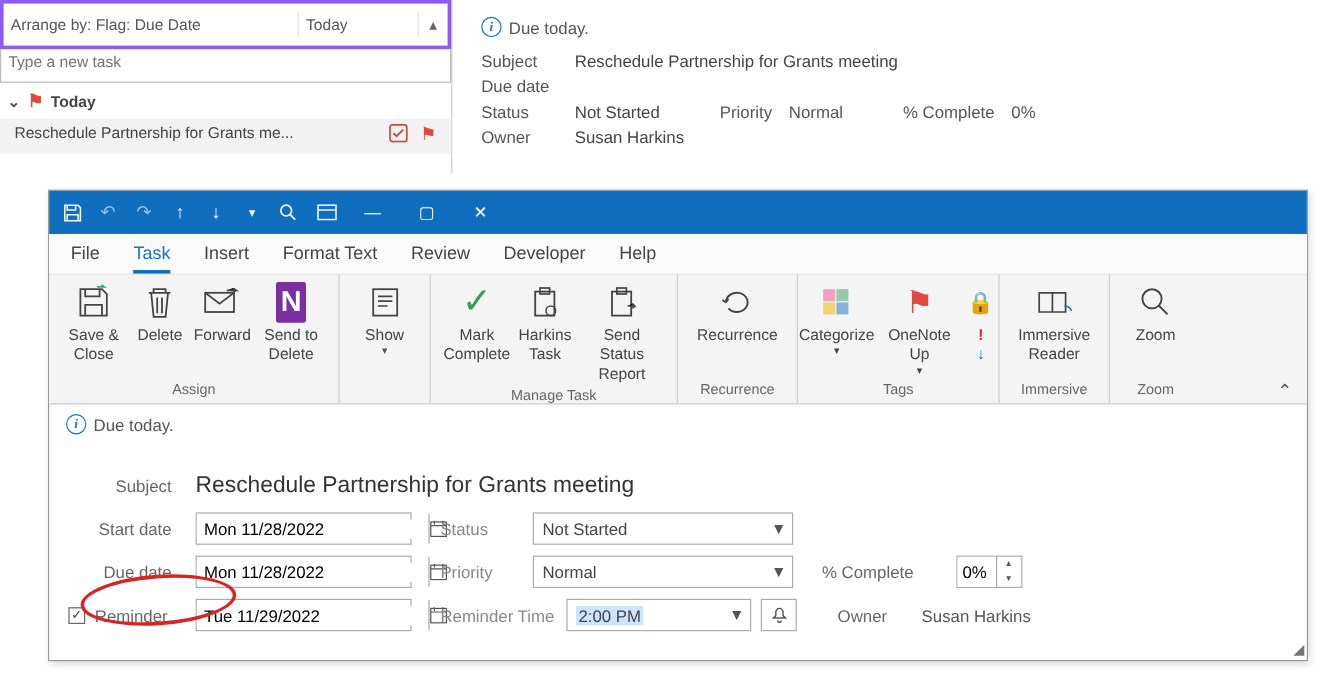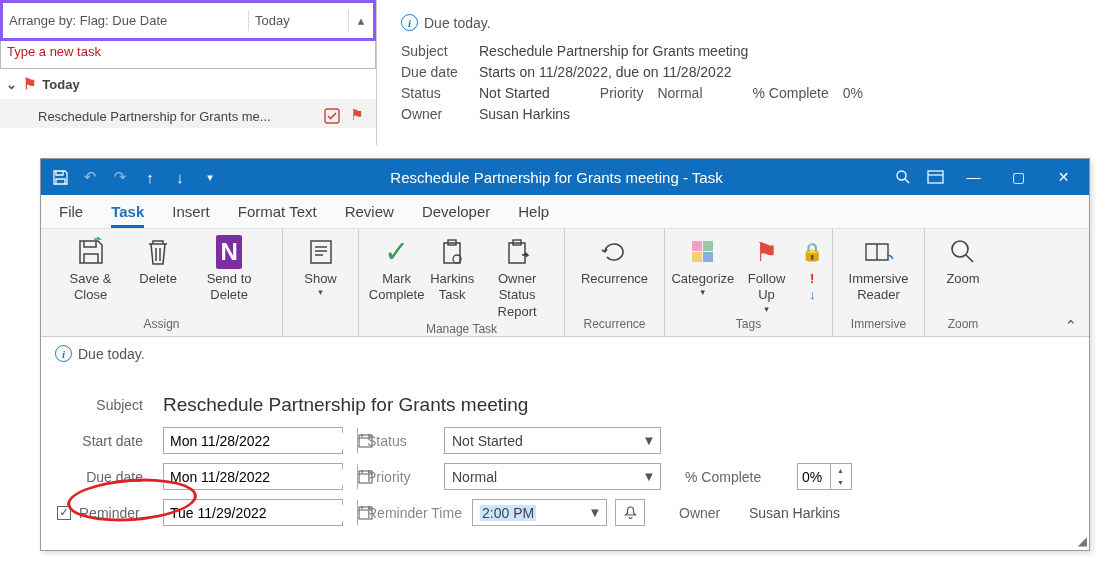--- a/index.html
+++ b/index.html
@@ -4,25 +4,25 @@
 <style>
   *{box-sizing:border-box;margin:0;padding:0;font-family:'Segoe UI',Arial,sans-serif}
   body{background:#fff;font-size:13px;color:#444;width:1110px;height:576px;overflow:hidden;position:relative}
   .top-area{display:flex;height:145px}
   
   .left-pane{width:377px;border-right:1px solid #ccc}
   .arrange-row{display:flex;border:3px solid #8b5cf6;font-size:13px;color:#555;height:41px;align-items:center}
   .arrange-row .al{flex:1;padding:3px 6px;border-right:1px solid #ddd}
   .arrange-row .ar{width:100px;padding:3px 6px;border-right:1px solid #ddd}
   .arrange-row .aicon{width:24px;text-align:center;color:#666}
-  .new-task{border:1px solid #bbb;border-top:none;height:28px;padding:3px 6px;color:#b91c1c}
+  .new-task{border:1px solid #bbb;border-top:none;height:28px;padding:3px 6px;color:#737373}
   .today-head{display:flex;align-items:center;padding:4px 6px;gap:6px;font-weight:600;color:#444;height:30px}
   .chev{font-size:13px;color:#555}
   .flag-red{color:#e04a3f;font-size:15px}
-  .task-row{display:flex;align-items:flex-end;background:#f2f2f2;padding:4px 8px 4px 38px;height:29px}
+  .task-row{display:flex;align-items:flex-start;background:#f2f2f2;padding:4px 8px 4px 12px;height:29px}
   .task-row .tlabel{flex:1;color:#444;white-space:nowrap;overflow:hidden;text-overflow:ellipsis}
   .task-row .ticon{width:22px;text-align:center}
   
   .preview{flex:1;padding:14px 24px;color:#555}
   .info-line{display:flex;align-items:center;gap:6px;color:#555;margin-bottom:12px;font-size:14px}
   .info-icon{color:#1976d2;border:1.6px solid #1976d2;border-radius:50%;width:17px;height:17px;display:inline-flex;align-items:center;justify-content:center;font-style:italic;font-size:11px;font-weight:bold;font-family:Georgia,serif}
   .meta-row{display:flex;margin-bottom:5px;font-size:14px}
   .meta-lbl{width:78px;color:#555}
   .meta-val{color:#444}
   .status-line{display:flex;gap:50px}
@@ -30,21 +30,21 @@
   .task-window{position:absolute;left:40px;top:158px;width:1050px;border:1px solid #999;background:#fff;box-shadow:2px 2px 6px rgba(0,0,0,.15)}
   .titlebar{background:#106ebe;height:36px;display:flex;align-items:center;color:#fff;padding:0 8px;gap:8px}
   .titlebar .tb-left{display:flex;gap:8px;align-items:center}
   .tb-ico{width:22px;height:22px;display:inline-flex;align-items:center;justify-content:center;font-size:15px;opacity:.95}
   .tb-title{flex:1;text-align:center;font-size:15px}
   .titlebar .tb-right{display:flex;gap:10px;align-items:center}
   .win-btn{width:35px;height:26px;display:inline-flex;align-items:center;justify-content:center;font-size:14px}
   
   .menubar{display:flex;gap:28px;padding:8px 18px 0;height:34px;font-size:15px;border-bottom:1px solid #e3e3e3;background:#fafafa}
   .menu-item{color:#444;padding-bottom:6px}
-  .menu-item.active{color:#1e6fc1;border-bottom:3px solid #106ebe;font-weight:700}
+  .menu-item.active{color:#1e6fc1;border-bottom:3px solid #106ebe;font-weight:400}
   
   .ribbon{display:flex;background:#f4f4f4;border-bottom:1px solid #ccc;height:108px}
   .rgroup{border-right:1px solid #ccc;display:flex;flex-direction:column;align-items:center}
   .rbtns{display:flex;flex:1;align-items:flex-start;padding:6px 8px 0;gap:0}
   .rbtn{display:flex;flex-direction:column;align-items:center;text-align:center;font-size:13px;color:#444;padding:0 5px;line-height:1.25;min-width:52px}
   .rbtn .rico{height:34px;display:flex;align-items:center;justify-content:center;font-size:28px;color:#444;margin-bottom:2px}
   .rglabel{font-size:12px;color:#666;padding:2px 0 5px}
   
   .form-area{padding:8px 14px 18px;position:relative}
   .frow{display:flex;align-items:center;height:33px;margin-bottom:3px}
@@ -105,21 +105,20 @@
     <div class="info-line">
       <span class="info-icon">i</span>
       <span>Due today.</span>
     </div>
     <div class="meta-row">
         <div class="meta-lbl">Subject</div>
         <div class="meta-val">Reschedule Partnership for Grants meeting</div>
       </div>
     <div class="meta-row">
         <div class="meta-lbl">Due date</div>
-        <div class="meta-val">Starts on 11/28/2022, due on 11/28/2022</div>
       </div>
     <div class="meta-row status-line">
       <div style="display:flex">
           <div class="meta-lbl">Status</div>
           <div class="meta-val">Not Started</div>
         </div>
       <div style="display:flex;gap:14px">
           <div>Priority</div>
           <div>Normal</div>
         </div>
@@ -142,21 +141,20 @@
           <svg width="17" height="17" viewBox="0 0 17 17">
             <path d="M2 2 h11 l2 2 v11 h-13 z M4 2 v4 h7 v-4 M4 15 v-5 h9 v5" stroke="#fff" stroke-width="1.3" fill="none"></path>
           </svg>
         </span>
       <span class="tb-ico" style="opacity:.55">↶</span>
       <span class="tb-ico" style="opacity:.55">↷</span>
       <span class="tb-ico">↑</span>
       <span class="tb-ico">↓</span>
       <span class="tb-ico" style="font-size:11px">▾</span>
     </div>
-    <div class="tb-title">Reschedule Partnership for Grants meeting  -  Task</div>
     <div class="tb-right">
       <span class="tb-ico">
           <svg width="16" height="16" viewBox="0 0 16 16">
             <circle cx="6.5" cy="6.5" r="4.5" stroke="#fff" stroke-width="1.4" fill="none"></circle>
             <path d="M10 10 l4 4" stroke="#fff" stroke-width="1.4"></path>
           </svg>
         </span>
       <span class="tb-ico">
           <svg width="17" height="14" viewBox="0 0 17 14">
             <rect x="1" y="1" width="15" height="12" stroke="#fff" fill="none" stroke-width="1.3"></rect>
@@ -193,20 +191,30 @@
           </div>
         <div class="rbtn">
             <span class="rico">
               <svg width="26" height="30" viewBox="0 0 26 30">
                 <path d="M4 7 h18 M8 7 v-3 h10 v3 M6 7 l2 20 h10 l2-20 M11 11 v13 M15 11 v13" stroke="#444" stroke-width="1.5" fill="none"></path>
               </svg>
             </span>
             <span>Delete</span>
           </div>
         <div class="rbtn">
+            <span class="rico">
+              <svg width="32" height="24" viewBox="0 0 32 24">
+                <rect x="2" y="4" width="24" height="16" stroke="#444" stroke-width="1.5" fill="none"></rect>
+                <path d="M2 4 l12 9 l12-9" stroke="#444" stroke-width="1.5" fill="none"></path>
+                <path d="M20 2 l8 0 l-3 -2 M28 2 l-3 2" stroke="#444" stroke-width="1.4"></path>
+              </svg>
+            </span>
+            <span>Forward</span>
+          </div>
+        <div class="rbtn">
             <span class="rico" style="color:#7b2fa0;font-weight:700;font-size:24px">
               <span style="background:#7b2fa0;color:#fff;padding:2px 4px;border-radius:2px">N</span>
             </span>
             <span>Send to Delete</span>
           </div>
       </div>
       <div class="rglabel">Assign</div>
     </div>
     <div class="rgroup" style="width:76px">
       <div class="rbtns">
@@ -240,21 +248,21 @@
             <span>Harkins Task</span>
           </div>
         <div class="rbtn">
             <span class="rico">
               <svg width="26" height="30" viewBox="0 0 26 30">
                 <rect x="5" y="6" width="16" height="20" stroke="#444" stroke-width="1.5" fill="none"></rect>
                 <rect x="9" y="3" width="8" height="5" stroke="#444" stroke-width="1.4" fill="none"></rect>
                 <path d="M18 18 l6 0 l-2 -2 M24 18 l-2 2" stroke="#444" stroke-width="1.3"></path>
               </svg>
             </span>
-            <span>Owner Status Report</span>
+            <span>Send Status Report</span>
           </div>
       </div>
       <div class="rglabel">Manage Task</div>
     </div>
     <div class="rgroup" style="width:100px">
       <div class="rbtns">
           <div class="rbtn">
             <span class="rico">
               <svg width="30" height="26" viewBox="0 0 30 26">
                 <path d="M6 13 a9 8 0 1 1 2 5 M6 13 l-3 -2 M6 13 l2 -3" stroke="#444" stroke-width="1.6" fill="none"></path>
@@ -274,21 +282,21 @@
                 <rect x="14" y="3" width="10" height="10" fill="#3a9b5c" opacity=".5"></rect>
                 <rect x="3" y="14" width="10" height="10" fill="#f2b500" opacity=".55"></rect>
                 <rect x="14" y="14" width="10" height="10" fill="#1e6fc1" opacity=".5"></rect>
               </svg>
             </span>
             <span>Categorize</span>
             <span style="font-size:9px">▾</span>
           </div>
         <div class="rbtn">
             <span class="rico" style="color:#e04a3f;font-size:26px">⚑</span>
-            <span>Follow Up</span>
+            <span>OneNote Up</span>
             <span style="font-size:9px">▾</span>
           </div>
         <div class="rbtn" style="min-width:28px">
             <span class="rico" style="font-size:18px">🔒</span>
             <span style="color:#d22;font-weight:700">!</span>
             <span style="color:#1e6fc1">↓</span>
           </div>
       </div>
       <div class="rglabel">Tags</div>
     </div>
@@ -390,21 +398,21 @@
           <input value="Tue 11/29/2022" style="">
           <span class="cal-btn">
             <svg width="15" height="15" viewBox="0 0 15 15">
               <rect x="1" y="2" width="13" height="12" stroke="#555" fill="none"></rect>
               <path d="M1 5h13M4 1v3M11 1v3" stroke="#555"></path>
             </svg>
           </span>
         </div>
       <div class="gap"></div>
       <div class="flabel2" style="width:105px">Reminder Time</div>
-      <div class="fbox dd-box" style="width:135px">
+      <div class="fbox dd-box" style="width:154px">
           <span class="val"><span class="highlight-time">2:00 PM</span></span>
           <span class="arr">▼</span>
         </div>
       <div class="bell-btn">
           <svg width="15" height="15" viewBox="0 0 15 15">
             <path d="M7.5 2 a3 3 0 0 1 3 3 v3 l2 2 h-10 l2-2 v-3 a3 3 0 0 1 3-3 M6 12 a1.5 1.5 0 0 0 3 0" stroke="#555" stroke-width="1.2" fill="none"></path>
           </svg>
         </div>
       <div style="width:34px"></div>
       <div class="flabel3" style="width:70px">Owner</div>

